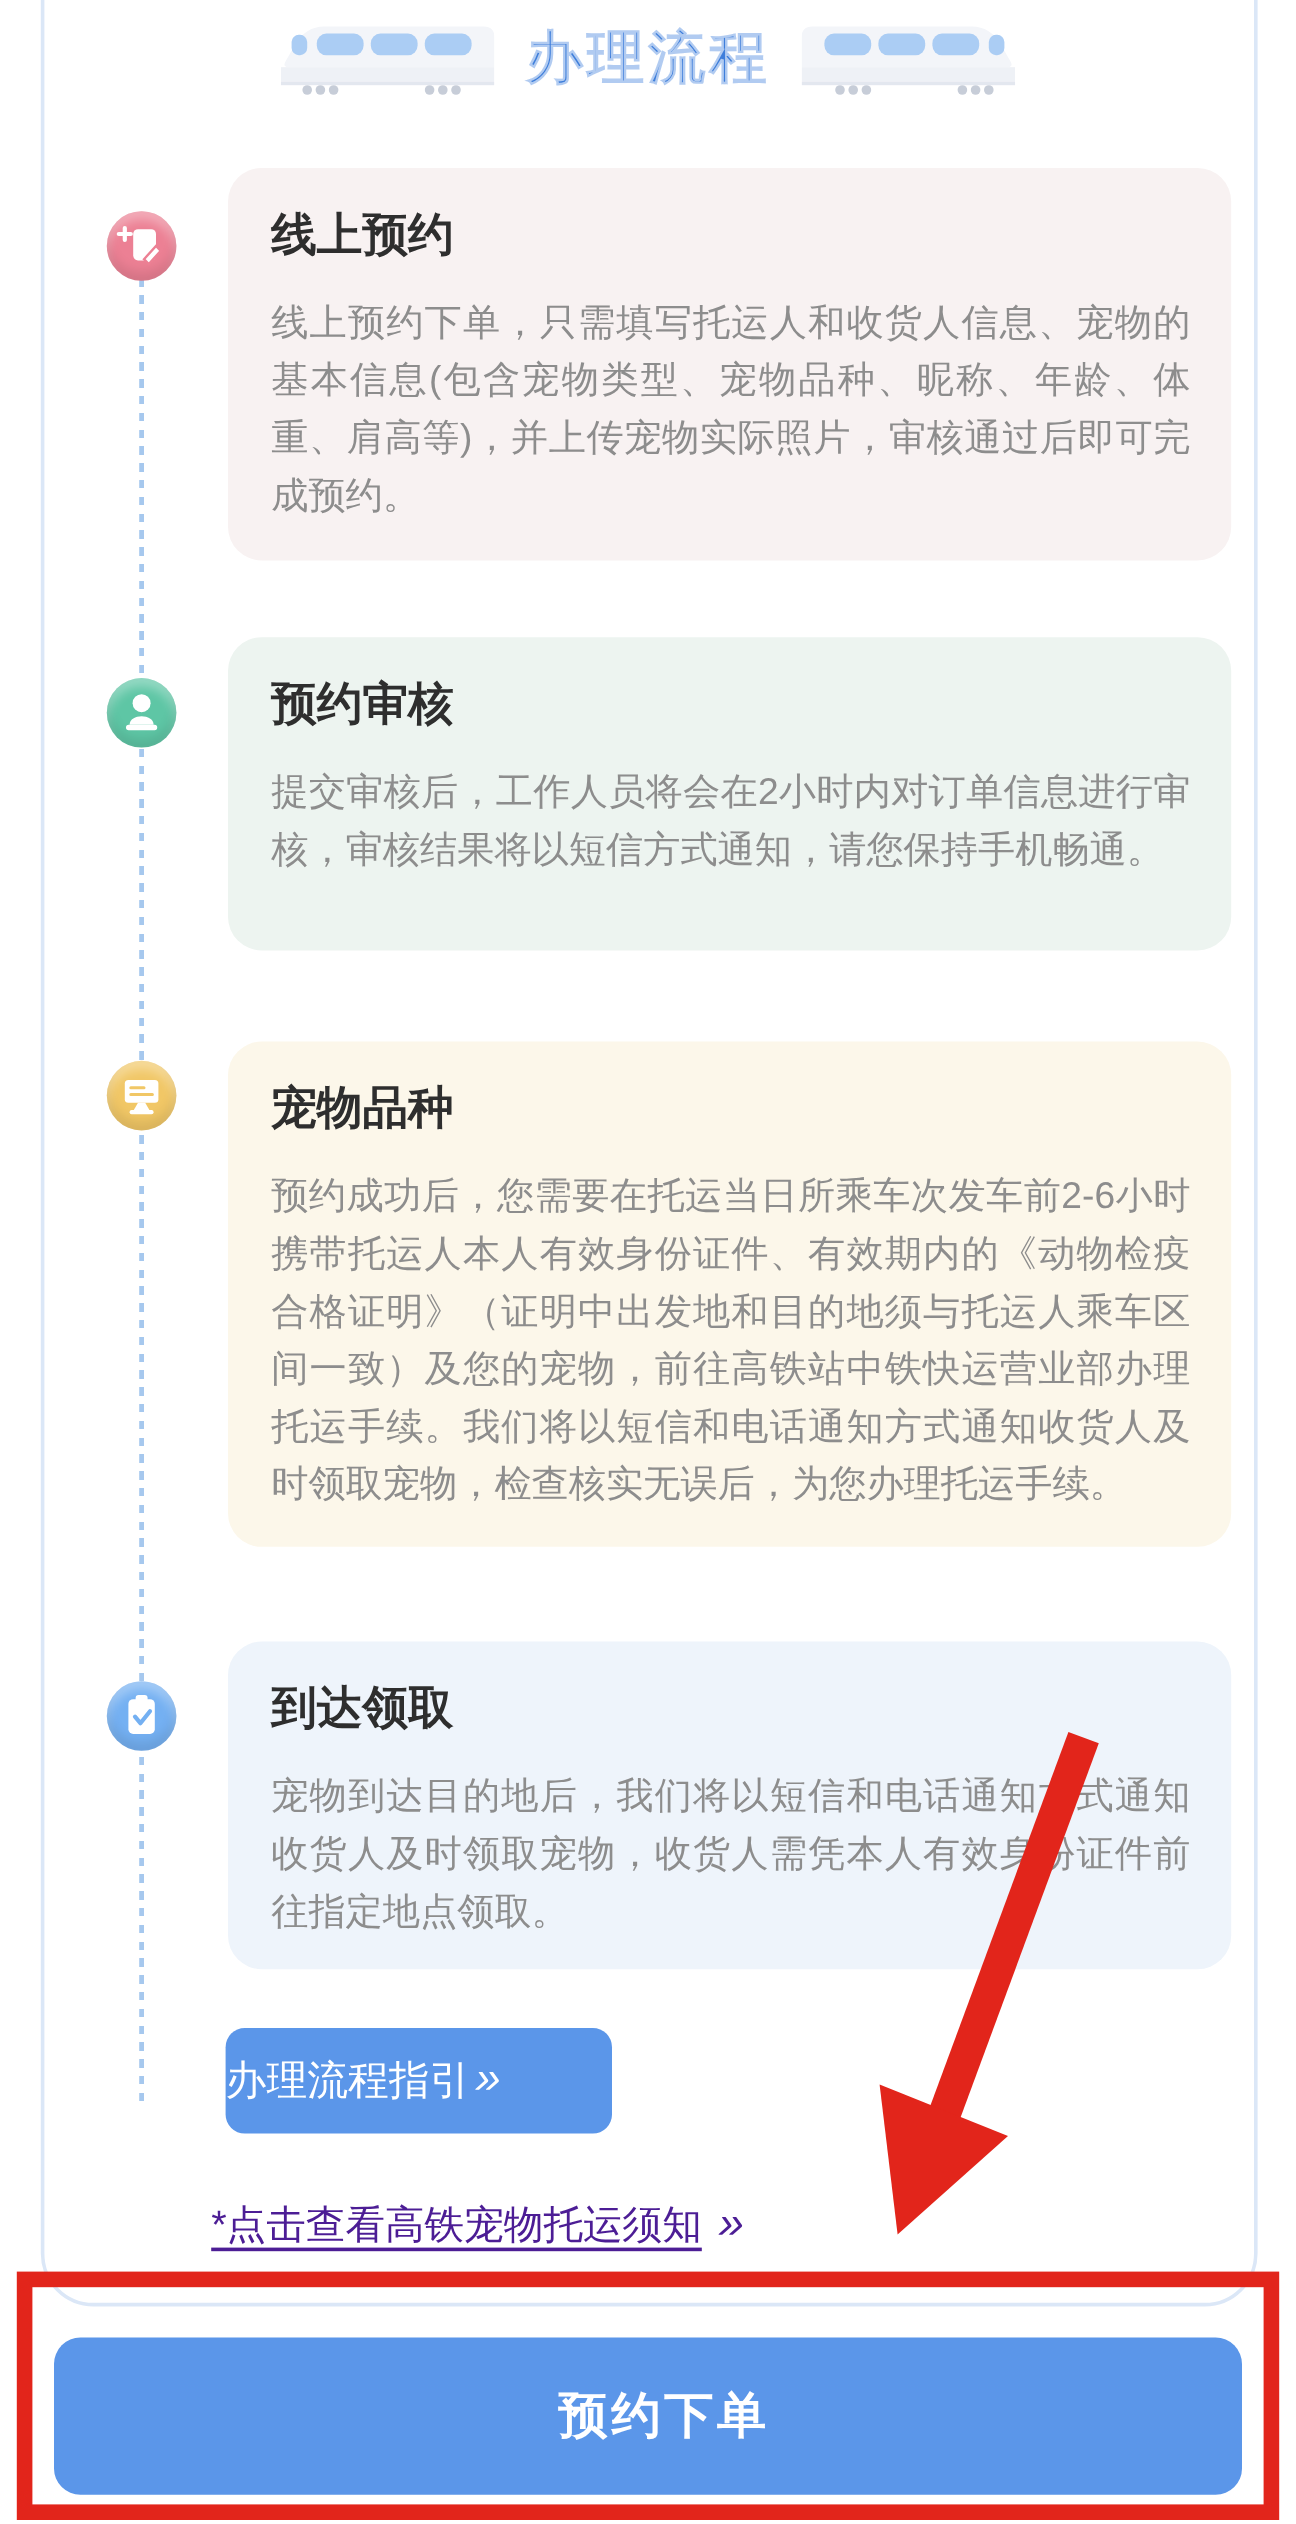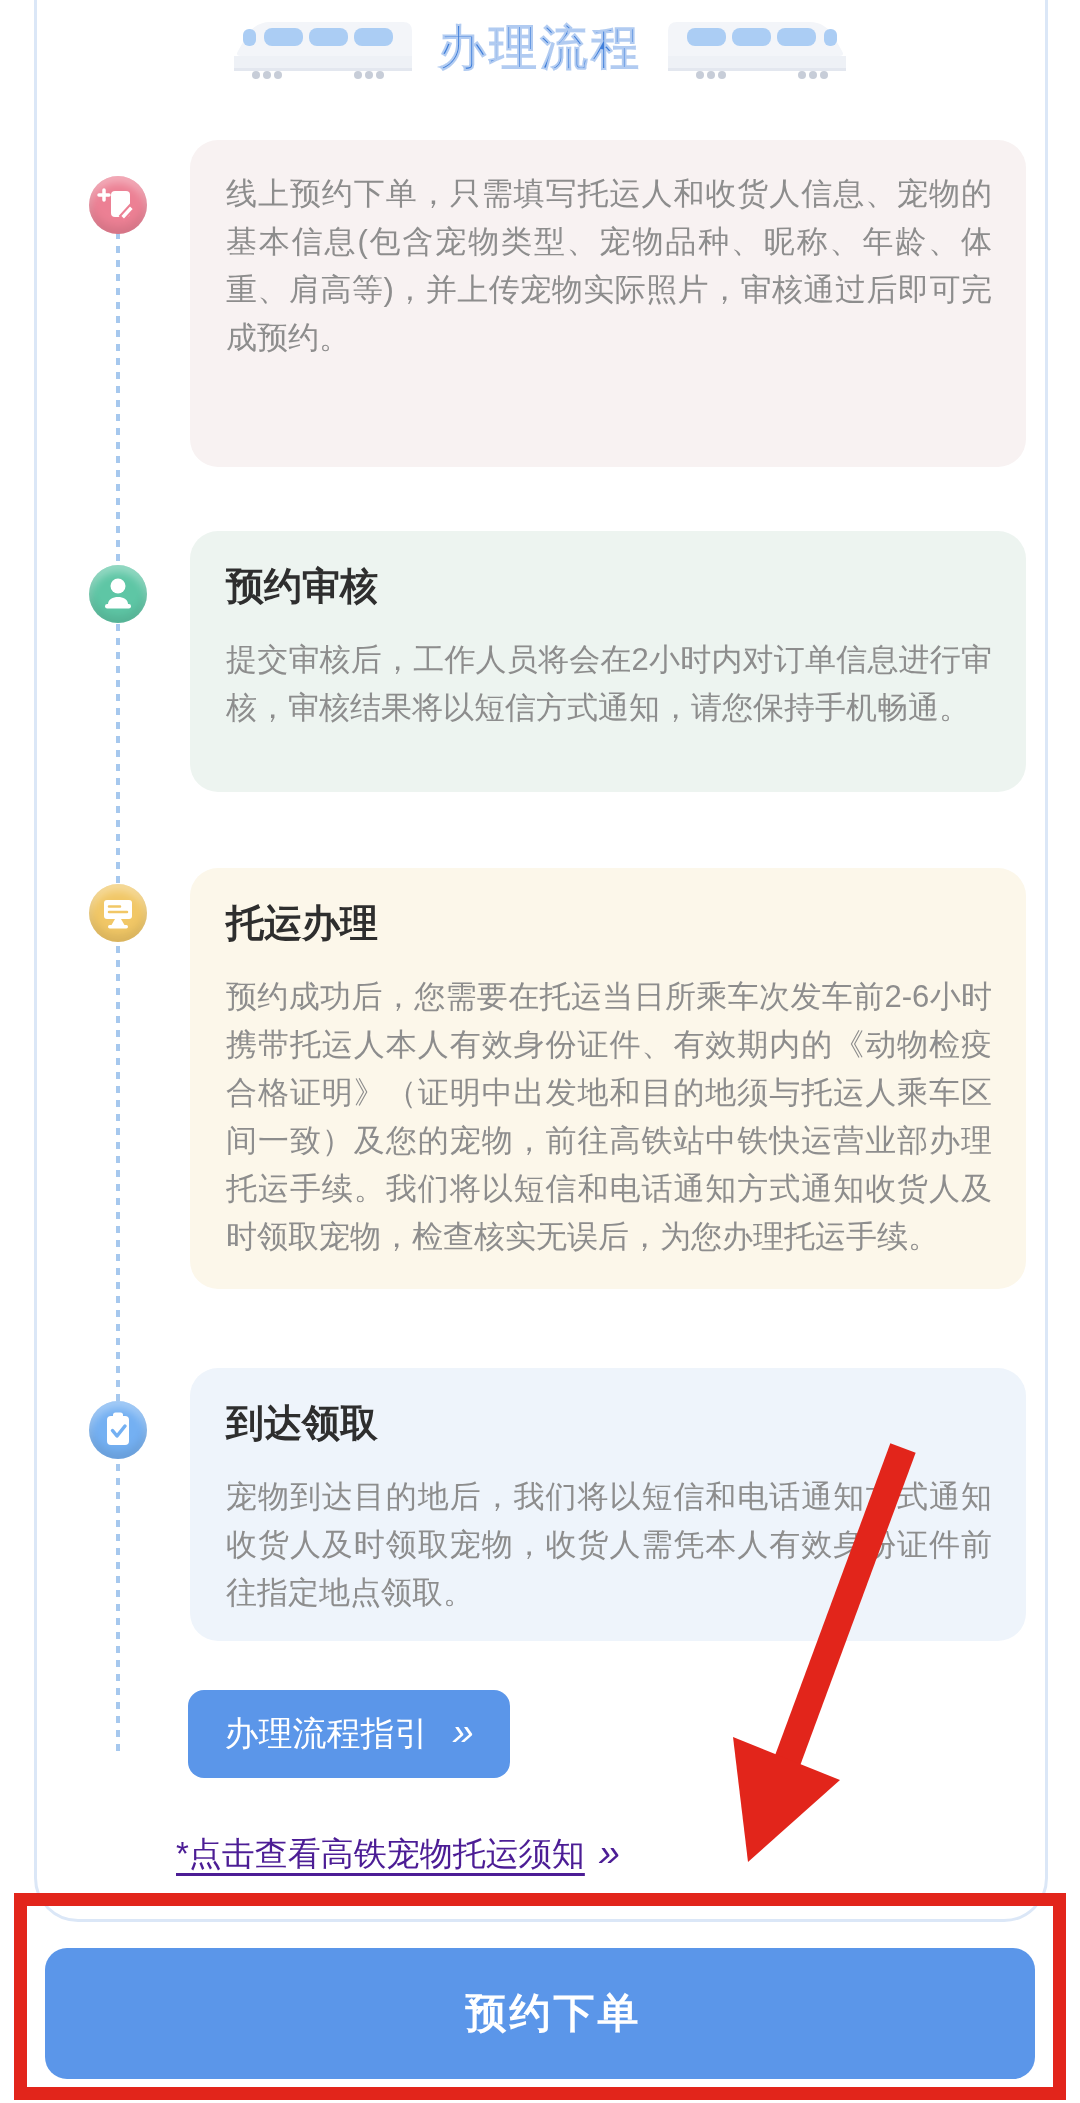--- a/index.html
+++ b/index.html
@@ -40,22 +40,22 @@
   .card3 { top:868px;  height:421px; }
   .card4 { top:1368px; height:273px; }
   .icon1 { top:176px; }
   .icon2 { top:565px; }
   .icon3 { top:884px; }
   .icon4 { top:1401px; }
 
   
   .guide-btn { position:absolute; left:188px; top:1690px; width:322px; height:88px;
                border:none; border-radius:16px; color:#fff; font-size:34px;
-               font-family:inherit; display:flex; align-items:center; justify-content:center;
-               gap:24px; cursor:pointer; }
+               font-family:inherit; display:flex; align-items:center; justify-content:flex-start;
+               gap:4px; cursor:pointer; }
   .chev { font-size:38px; line-height:1; transform:translateY(-2px); font-style:italic; }
 
   
   .notice-link { position:absolute; left:176px; top:1832px; font-size:33px;
                  text-decoration:none; display:flex; align-items:center; gap:14px; cursor:pointer; }
   .notice-link .txt { text-decoration:underline; text-underline-offset:8px; }
 
   
   .red-rect { position:absolute; left:14px; top:1893px; width:1052px; height:207px;
               border:13px solid #e2251b; background:transparent; z-index:6; pointer-events:none; }
@@ -122,20 +122,21 @@
   <div class="connector"></div>
 
   <div class="step-icon icon1" style="background: rgb(236, 128, 148);">
     <svg viewBox="0 0 58 58">
       <path d="M10 19 h10 M15 14 v10" stroke="#fff" stroke-width="3.5" stroke-linecap="round"></path>
       <rect x="22" y="15" width="19" height="26" rx="4" fill="#fff"></rect>
       <path d="M31 40 L41 29 L45 33 L35 44 Z" fill="#fff" stroke-width="2" style="stroke: rgb(236, 128, 148);"></path>
     </svg>
   </div>
   <div class="card card1" style="background: rgb(248, 242, 242);">
+    <h2>线上预约</h2>
     <p>线上预约下单，只需填写托运人和收货人信息、宠物的基本信息(包含宠物类型、宠物品种、昵称、年龄、体重、肩高等)，并上传宠物实际照片，审核通过后即可完成预约。</p>
   </div>
 
   <div class="step-icon icon2" style="background: rgb(94, 198, 165);">
     <svg viewBox="0 0 58 58">
       <circle cx="29" cy="21" r="7.5" fill="#fff"></circle>
       <path d="M19 39 C19 29.5 39 29.5 39 39 Z" fill="#fff"></path>
       <rect x="16" y="39" width="26" height="4.5" rx="2.2" fill="#fff"></rect>
     </svg>
   </div>
@@ -146,21 +147,21 @@
 
   <div class="step-icon icon3" style="background: rgb(241, 199, 102);">
     <svg viewBox="0 0 58 58">
       <rect x="15" y="16" width="28" height="19" rx="3" fill="#fff"></rect>
       <path d="M20 22.5 h11 M20 28 h18" stroke-width="2.5" stroke-linecap="round" fill="none" style="stroke: rgb(241, 199, 102);"></path>
       <path d="M26 35 l-3.5 6 h13 l-3.5 -6 z" fill="#fff"></path>
       <rect x="19" y="41" width="20" height="3.5" rx="1.7" fill="#fff"></rect>
     </svg>
   </div>
   <div class="card card3" style="background: rgb(252, 247, 234);">
-    <h2>托运办理</h2>
+    <h2>宠物品种</h2>
     <p>预约成功后，您需要在托运当日所乘车次发车前2-6小时携带托运人本人有效身份证件、有效期内的《动物检疫合格证明》（证明中出发地和目的地须与托运人乘车区间一致）及您的宠物，前往高铁站中铁快运营业部办理托运手续。我们将以短信和电话通知方式通知收货人及时领取宠物，检查核实无误后，为您办理托运手续。</p>
   </div>
 
   <div class="step-icon icon4" style="background: rgb(116, 176, 242);">
     <svg viewBox="0 0 58 58">
       <rect x="18" y="15" width="22" height="29" rx="4" fill="#fff"></rect>
       <rect x="24" y="11.5" width="10" height="6.5" rx="2.5" fill="#fff"></rect>
       <path d="M23.5 29.5 l4.5 5.5 l8 -10" fill="none" stroke-width="3.5" stroke-linecap="round" stroke-linejoin="round" style="stroke: rgb(116, 176, 242);"></path>
     </svg>
   </div>

